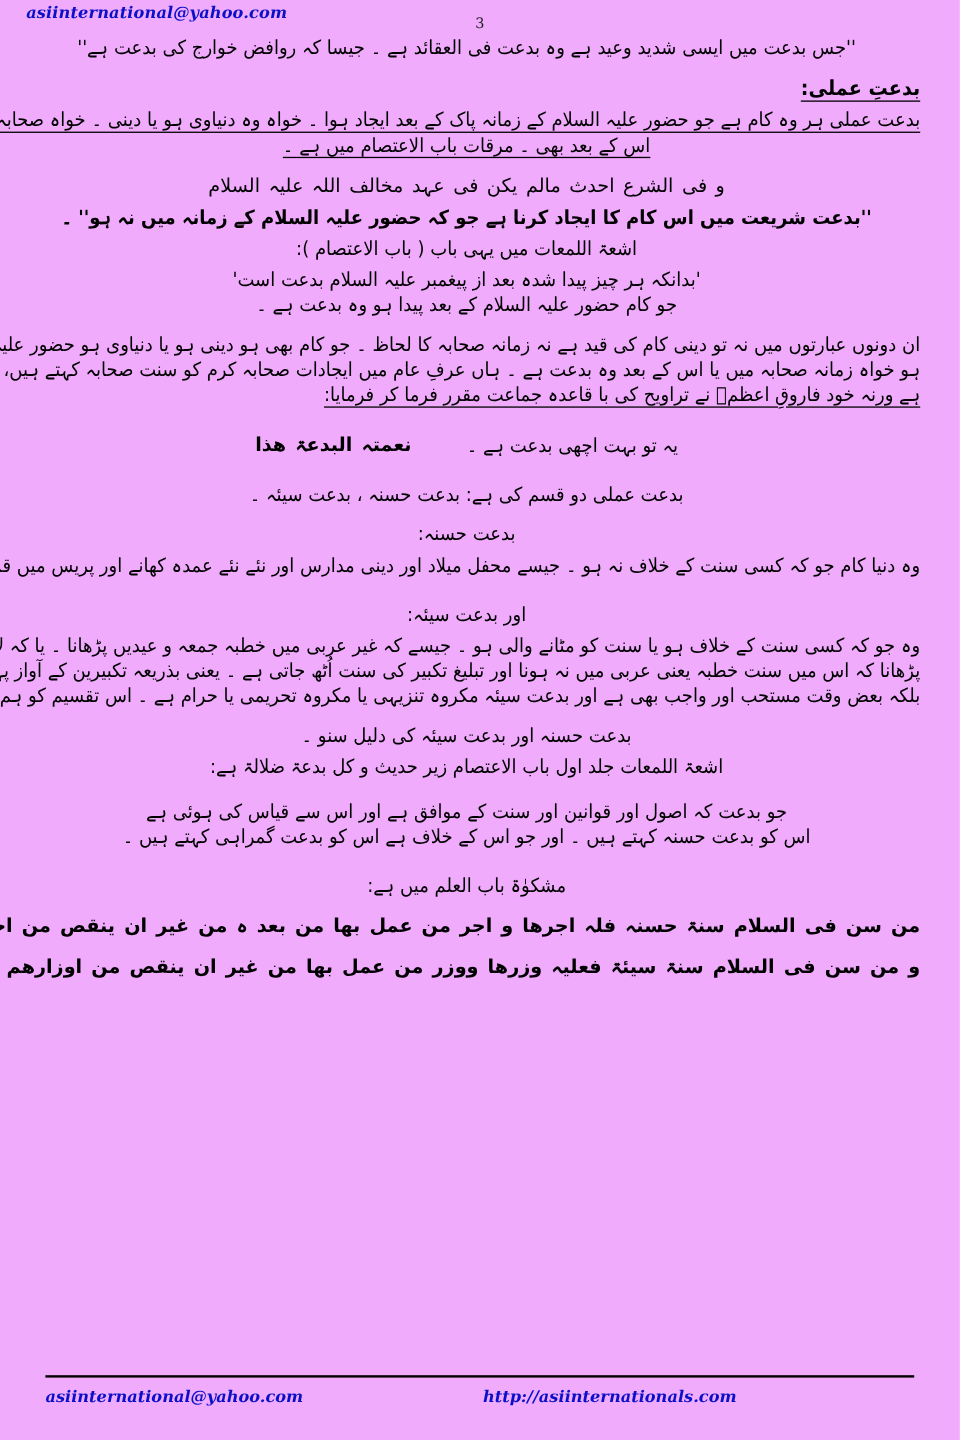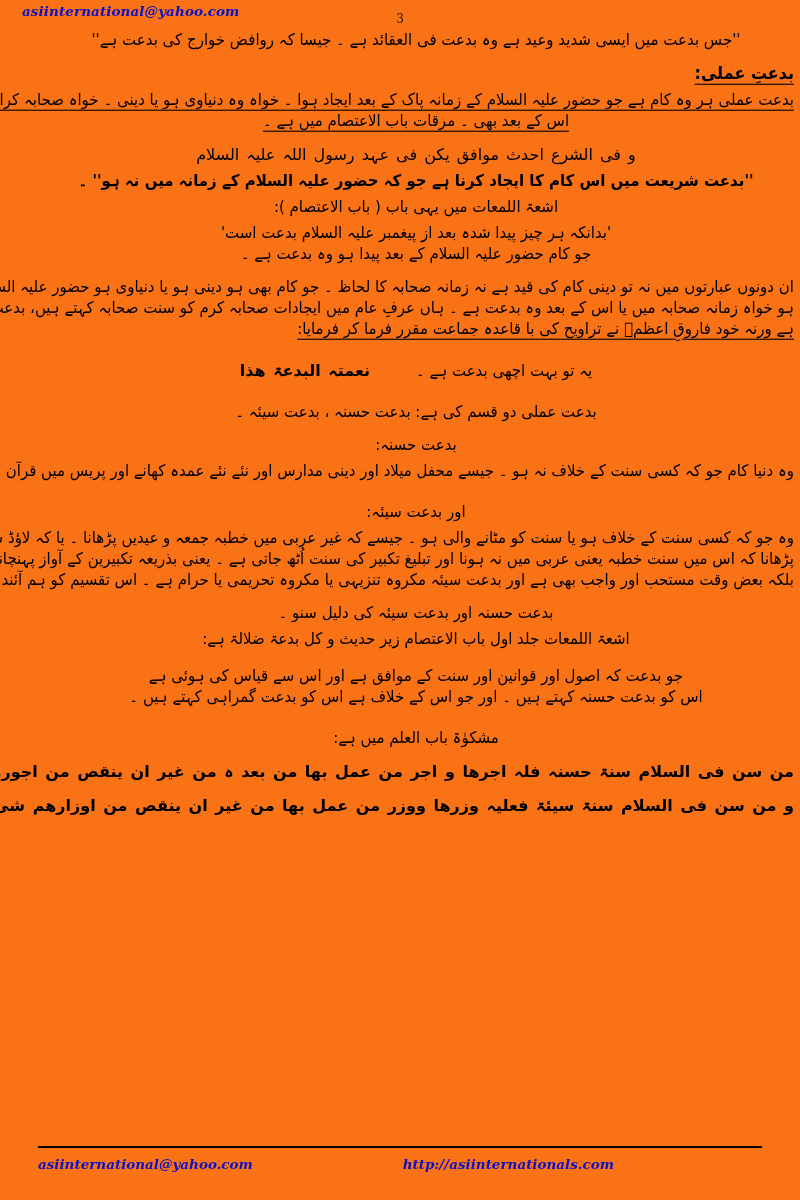--- a/index.html
+++ b/index.html
@@ -13,21 +13,21 @@
     height: 1200px;
     position: relative;
     overflow: hidden;
     font-family: "DejaVu Sans", sans-serif;
     color: #000000;
   }
 
   .page {
     position: absolute;
     inset: 0;
-    background: #f97316;
+    background: #f0abfc;
   }
 
   
   .header-email {
     position: absolute;
     top: 3px;
     left: 22px;
     font-family: "DejaVu Serif", "Liberation Serif", serif;
     font-style: italic;
     font-weight: bold;
@@ -47,21 +47,21 @@
     font-family: "DejaVu Serif", "Liberation Serif", serif;
     font-size: 12px;
     color: #1a1a1a;
     direction: ltr;
   }
 
   
   .content {
     position: absolute;
     top: 33px;
-    right: 6px;
+    right: 33px;
     left: 22px;
     width: 756px;
   }
 
   .line {
     direction: rtl;
     text-align: right;
     color: #000;
     line-height: 1.0;
     white-space: nowrap;
@@ -166,21 +166,21 @@
     <div class="line urdu heading ta-r blk">بدعتِ عملی:</div>
 
     <div class="gap-s"></div>
 
     <div class="line urdu u-underline ta-r blk">بدعت عملی ہر وہ کام ہے جو حضور علیہ السلام کے زمانہ پاک کے بعد ایجاد ہوا ۔ خواہ وہ دنیاوی ہو یا دینی ۔ خواہ صحابہ کرام کے زمانہ میں ہو یا</div>
     <div class="gap-xs"></div>
     <div class="line urdu u-underline ta-c blk">اس کے بعد بھی ۔ مرقات باب الاعتصام میں ہے ۔</div>
 
     <div class="gap-m"></div>
 
-    <div class="line arabic ta-c blk">و فی الشرع احدث موافق یکن فی عہد رسول اللہ علیہ السلام</div>
+    <div class="line arabic ta-c blk">و فی الشرع احدث مالم یکن فی عہد مخالف اللہ علیہ السلام</div>
 
     <div class="gap-s"></div>
 
     <div class="line urdu urdu-bold ta-c blk">''بدعت شریعت میں اس کام کا ایجاد کرنا ہے جو کہ حضور علیہ السلام کے زمانہ میں نہ ہو'' ۔</div>
 
     <div class="gap-s"></div>
 
     <div class="line urdu ta-c blk">اشعۃ اللمعات میں یہی باب ( باب الاعتصام ):</div>
 
     <div class="gap-s"></div>

